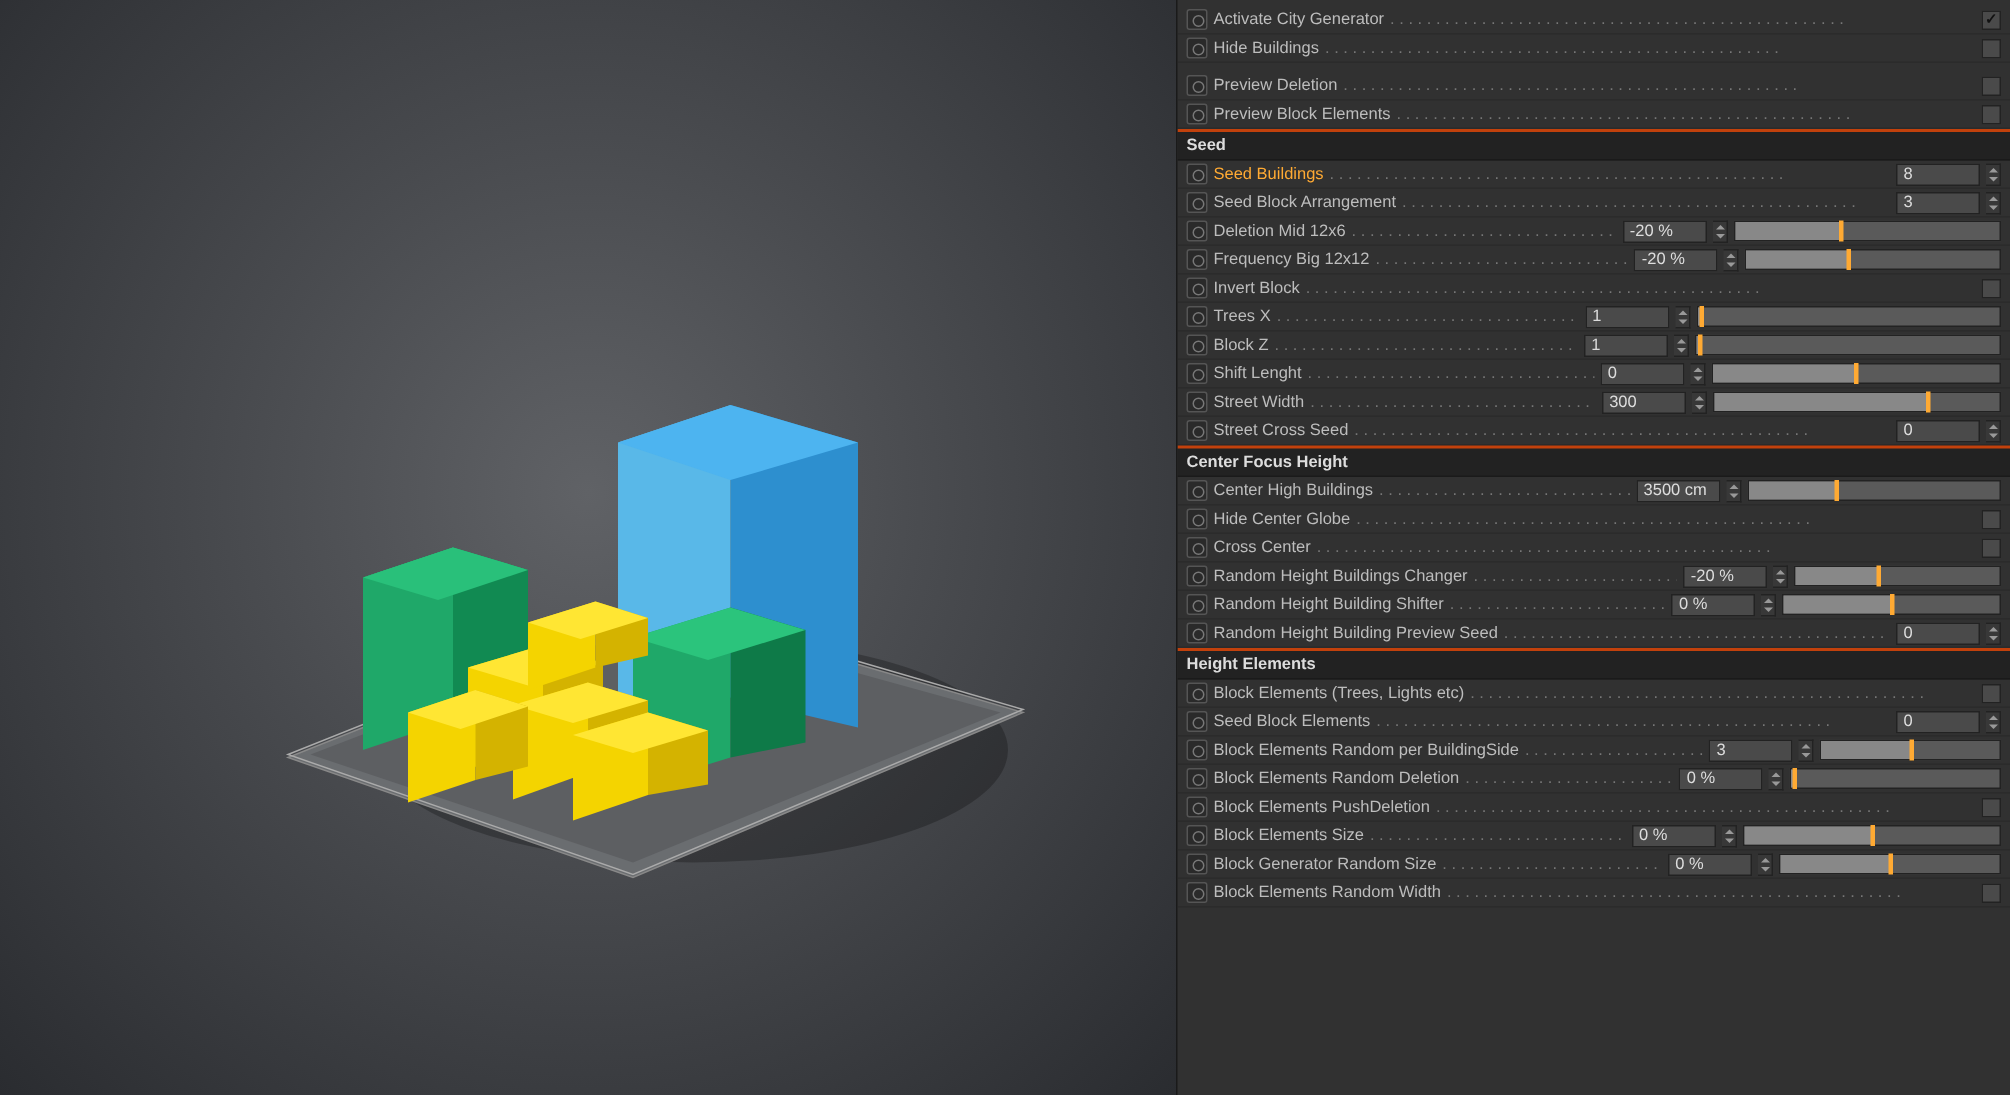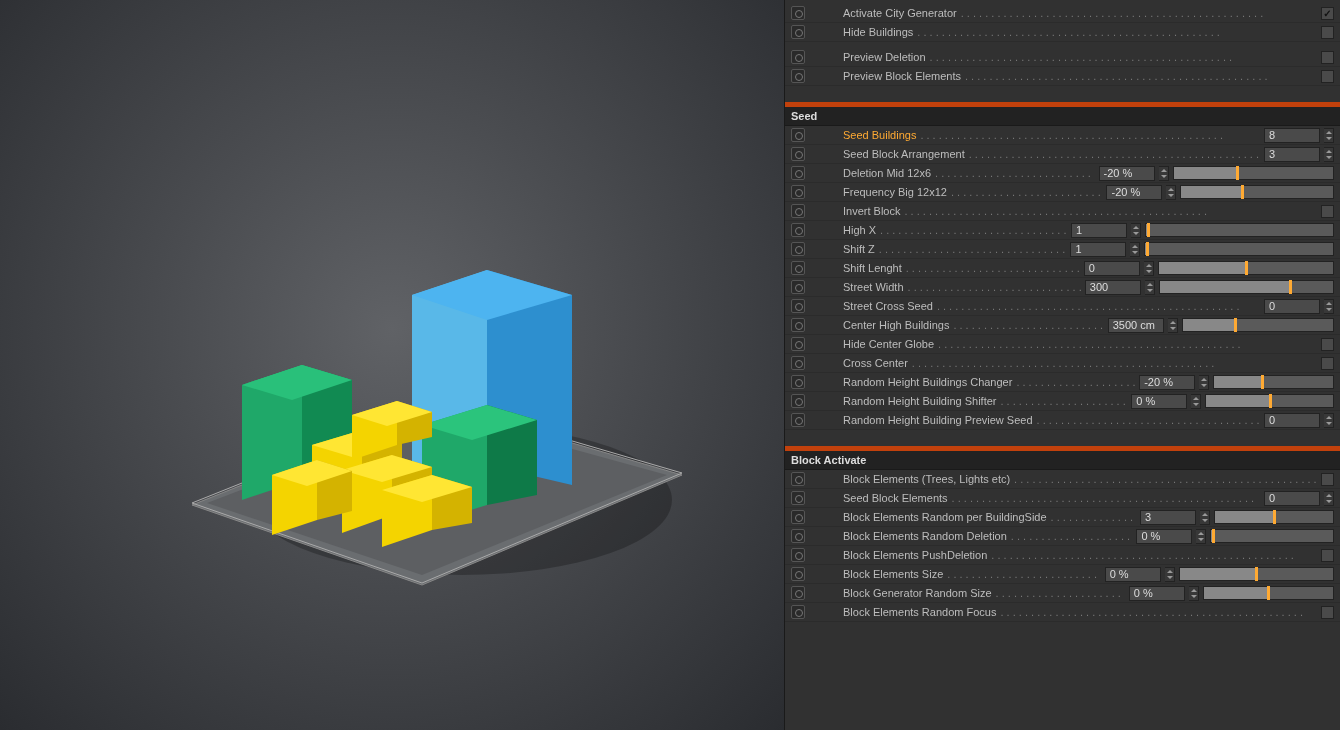--- a/index.html
+++ b/index.html
@@ -34,23 +34,22 @@
   overflow-y: auto;
   padding-top: 4px;
   border-left: 1px solid #1a1a1a;
 }
 .section-header {
   background: #222;
   color: #ddd;
   font-weight: bold;
   font-size: 11px;
   padding: 3px 6px;
-  border-top: 5px solid #c2410c;
+  border-top: 2px solid #c2410c;
   border-bottom: 1px solid #1a1a1a;
-  margin-top: 16px;
 }
 .row {
   display: flex;
   align-items: center;
   height: 19px;
   padding: 0 6px;
   gap: 4px;
   border-bottom: 1px solid #2b2b2b;
 }
 .anim-btn {
@@ -67,21 +66,20 @@
   position: absolute;
   width: 6px; height: 6px;
   border: 1px solid #777;
   border-radius: 50%;
   left: 3px; top: 3px;
 }
 .label {
   flex-shrink: 0;
   color: #bdbdbd;
   white-space: nowrap;
-  margin-left: 34px;
 }
 .label.highlight { color: #ffaa33; }
 .dots {
   flex: 1;
   color: #777;
   overflow: hidden;
   white-space: nowrap;
   min-width: 4px;
 }
 .value-box {
@@ -271,32 +269,32 @@
       </div>
     </div>
     <div class="row">
       <div class="anim-btn"></div>
       <span class="label">Invert Block</span>
       <span class="dots">. . . . . . . . . . . . . . . . . . . . . . . . . . . . . . . . . . . . . . . . . . . . . . . . . .</span>
       <div class="checkbox"></div>
     </div>
     <div class="row">
       <div class="anim-btn"></div>
-      <span class="label">High X</span>
+      <span class="label">Trees X</span>
       <span class="dots">. . . . . . . . . . . . . . . . . . . . . . . . . . . . . . . . . . . . . . . . . . . . . . . . . .</span>
       <div class="value-box">1</div>
       <div class="spinner"></div>
       <div class="slider">
         <div class="slider-fill" style="width: 1%;"></div>
         <div class="slider-handle" style="left: calc(1% - 1px);"></div>
       </div>
     </div>
     <div class="row">
       <div class="anim-btn"></div>
-      <span class="label">Shift Z</span>
+      <span class="label">Block Z</span>
       <span class="dots">. . . . . . . . . . . . . . . . . . . . . . . . . . . . . . . . . . . . . . . . . . . . . . . . . .</span>
       <div class="value-box">1</div>
       <div class="spinner"></div>
       <div class="slider">
         <div class="slider-fill" style="width: 1%;"></div>
         <div class="slider-handle" style="left: calc(1% - 1px);"></div>
       </div>
     </div>
     <div class="row">
       <div class="anim-btn"></div>
@@ -320,20 +318,21 @@
         <div class="slider-handle" style="left: calc(75% - 1px);"></div>
       </div>
     </div>
     <div class="row">
       <div class="anim-btn"></div>
       <span class="label">Street Cross Seed</span>
       <span class="dots">. . . . . . . . . . . . . . . . . . . . . . . . . . . . . . . . . . . . . . . . . . . . . . . . . .</span>
       <div class="value-box">0</div>
       <div class="spinner"></div>
     </div>
+    <div class="section-header">Center Focus Height</div>
     <div class="row">
       <div class="anim-btn"></div>
       <span class="label">Center High Buildings</span>
       <span class="dots">. . . . . . . . . . . . . . . . . . . . . . . . . . . . . . . . . . . . . . . . . . . . . . . . . .</span>
       <div class="value-box">3500 cm</div>
       <div class="spinner"></div>
       <div class="slider">
         <div class="slider-fill" style="width: 35%;"></div>
         <div class="slider-handle" style="left: calc(35% - 1px);"></div>
       </div>
@@ -372,21 +371,21 @@
         <div class="slider-handle" style="left: calc(50% - 1px);"></div>
       </div>
     </div>
     <div class="row">
       <div class="anim-btn"></div>
       <span class="label">Random Height Building Preview Seed</span>
       <span class="dots">. . . . . . . . . . . . . . . . . . . . . . . . . . . . . . . . . . . . . . . . . . . . . . . . . .</span>
       <div class="value-box">0</div>
       <div class="spinner"></div>
     </div>
-    <div class="section-header">Block Activate</div>
+    <div class="section-header">Height Elements</div>
     <div class="row">
       <div class="anim-btn"></div>
       <span class="label">Block Elements (Trees, Lights etc)</span>
       <span class="dots">. . . . . . . . . . . . . . . . . . . . . . . . . . . . . . . . . . . . . . . . . . . . . . . . . .</span>
       <div class="checkbox"></div>
     </div>
     <div class="row">
       <div class="anim-btn"></div>
       <span class="label">Seed Block Elements</span>
       <span class="dots">. . . . . . . . . . . . . . . . . . . . . . . . . . . . . . . . . . . . . . . . . . . . . . . . . .</span>
@@ -438,17 +437,17 @@
       <span class="dots">. . . . . . . . . . . . . . . . . . . . . . . . . . . . . . . . . . . . . . . . . . . . . . . . . .</span>
       <div class="value-box">0 %</div>
       <div class="spinner"></div>
       <div class="slider">
         <div class="slider-fill" style="width: 50%;"></div>
         <div class="slider-handle" style="left: calc(50% - 1px);"></div>
       </div>
     </div>
     <div class="row">
       <div class="anim-btn"></div>
-      <span class="label">Block Elements Random Focus</span>
+      <span class="label">Block Elements Random Width</span>
       <span class="dots">. . . . . . . . . . . . . . . . . . . . . . . . . . . . . . . . . . . . . . . . . . . . . . . . . .</span>
       <div class="checkbox"></div>
     </div>
   </div>
 
 </body></html>

